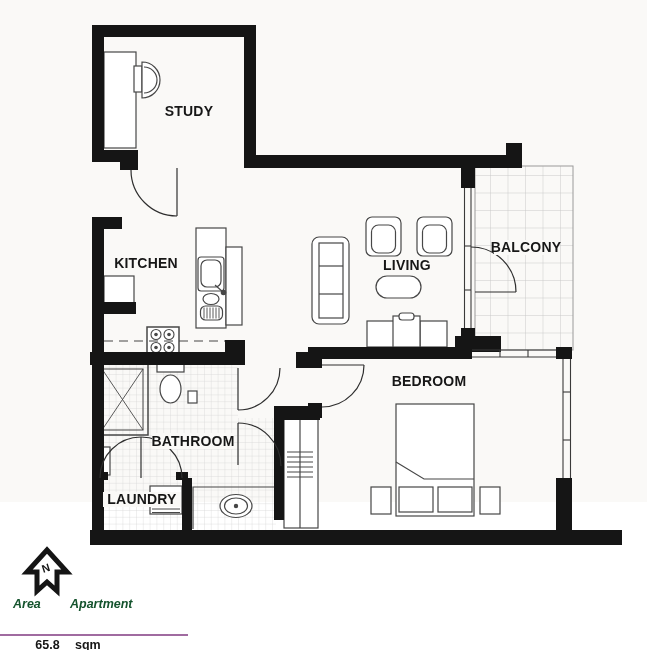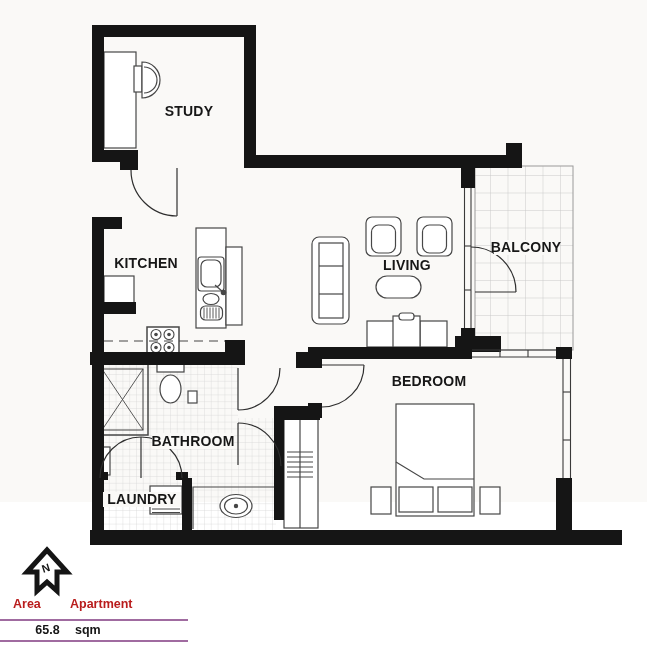--- a/index.html
+++ b/index.html
@@ -1,21 +1,21 @@
 <!DOCTYPE html>
 <html><head>
 <meta charset="utf-8">
 <style>
   html,body{margin:0;padding:0;}
   body{width:647px;height:650px;overflow:hidden;}
   .stage{position:relative;width:647px;height:502px;background:#faf9f7;font-family:"Liberation Sans",sans-serif;}
   svg text{font-family:"Liberation Sans",sans-serif;font-weight:700;fill:#171717;letter-spacing:.2px;}
   .room-label{font-size:14px;}
   .legend{position:absolute;left:0;top:594px;width:188px;font-weight:700;font-size:12.5px;color:#161616;}
-  .legend-head{display:flex;padding:3px 0 8px 13px;color:#b91c1c;}
+  .legend-head{display:flex;padding:3px 0 23px 13px;color:#14532d;font-style:italic;}
   .legend-head .c1{width:57px;}
   .legend-vals{display:flex;border-top:2px solid #a06ba0;border-bottom:2px solid #a06ba0;padding:2px 0 3px 20px;text-align:center;}
   .legend-vals .c1{width:55px;}
 </style>
 </head>
 <body>
 
 <div class="stage">
 <svg width="647" height="650" viewBox="0 0 647 650">
   <defs>

